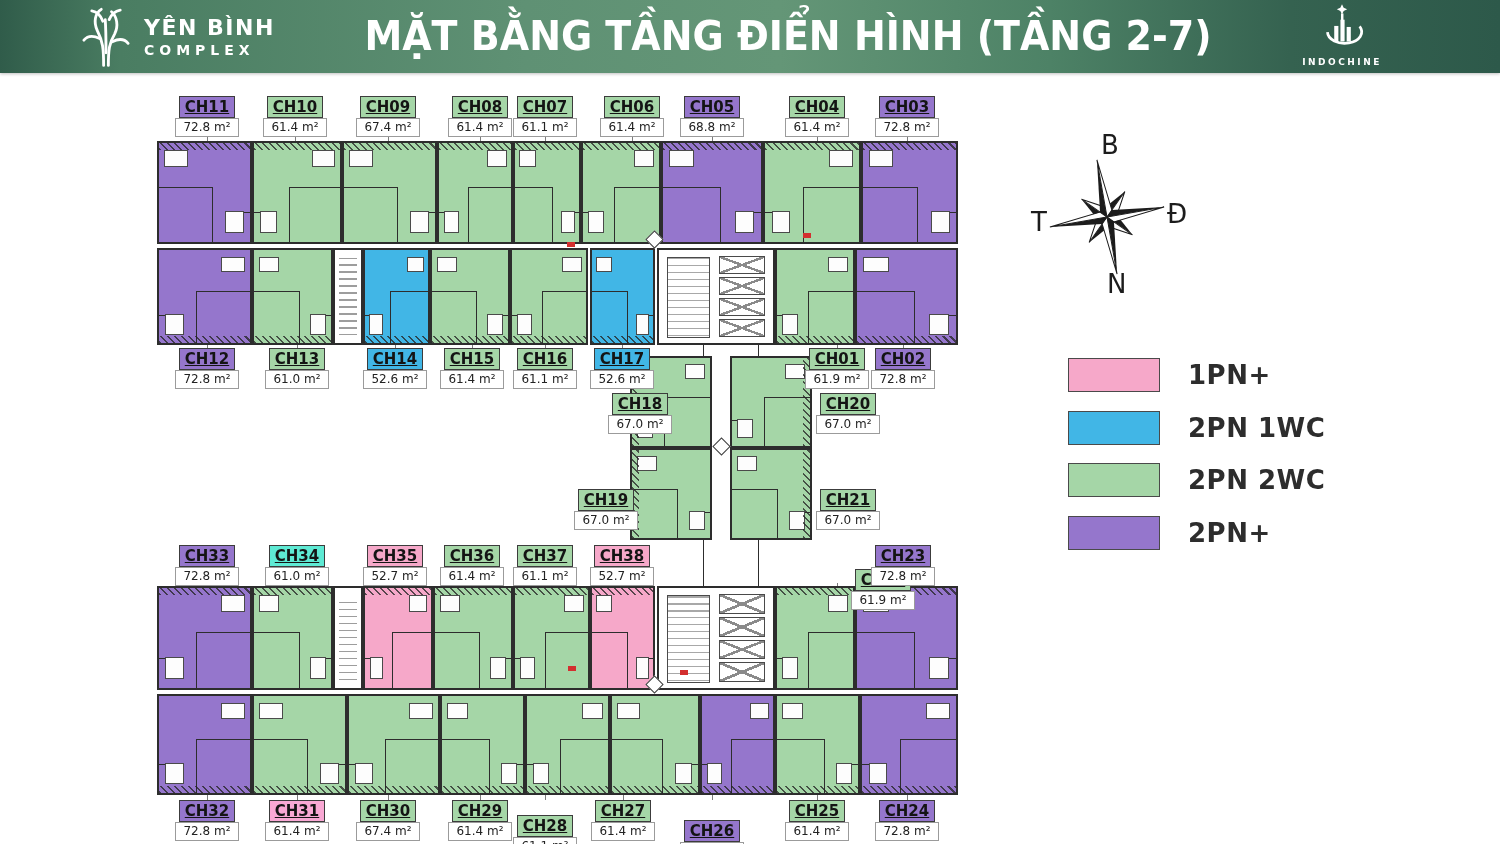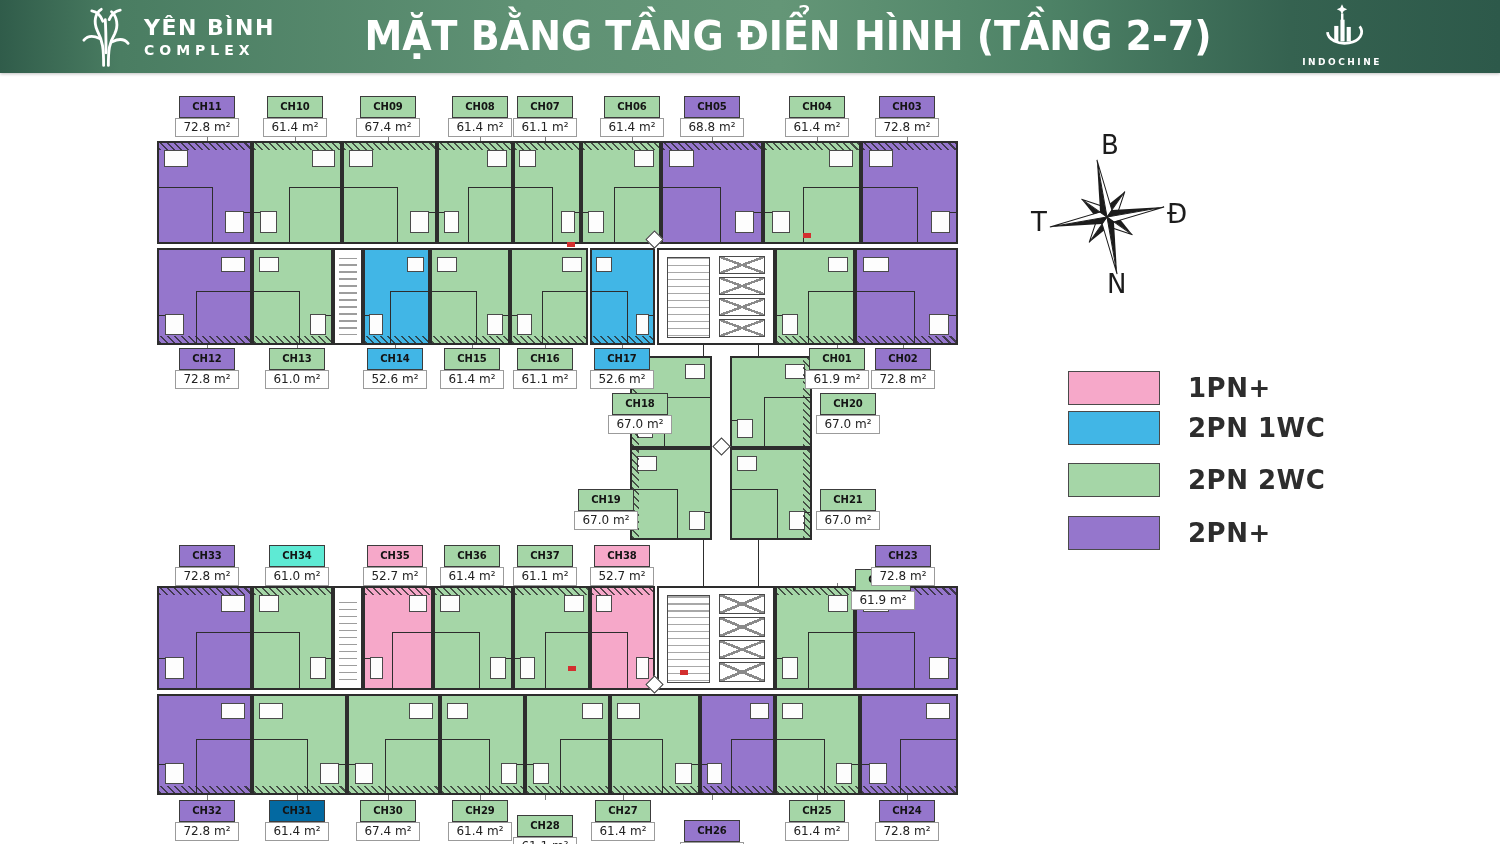--- a/index.html
+++ b/index.html
@@ -26,22 +26,22 @@
   .detail .iwh2{position:absolute;right:0;top:70%;width:26%;height:0;border-top:1.5px solid #2d2d2d;}
   .detail .fa{position:absolute;left:6%;top:7%;width:24%;height:15%;background:#fdfdfd;border:1px solid #4a4a4a;}
   .detail .fb{position:absolute;right:7%;bottom:9%;width:18%;height:20%;background:#fdfdfd;border:1px solid #4a4a4a;}
   .mirror .detail{transform:scaleX(-1);}
   .balc{position:absolute;background:repeating-linear-gradient(45deg,rgba(35,35,35,.75) 0 1.5px,transparent 1.5px 5px);z-index:3;}
   .balc.t{left:0;right:0;top:0;height:7px;}
   .balc.b{left:0;right:0;bottom:0;height:7px;}
   .balc.l{top:0;bottom:0;left:0;width:7px;}
   .balc.r{top:0;bottom:0;right:0;width:7px;}
   .unit-label{position:absolute;width:64px;text-align:center;z-index:6;}
-  .unit-label .code{height:20px;line-height:20px;font-size:10px;font-weight:bold;color:#141414;
-      border:1px solid #3c3c3c;margin:0 4px;}
+  .unit-label .code{height:20px;line-height:20px;font-size:15px;font-weight:bold;color:#141414;
+      border:1px solid #3c3c3c;margin:0 4px;text-decoration:underline;}
   .unit-label .area{height:17px;line-height:17px;font-size:12px;color:#222;background:#fff;border:1px solid #9b9b9b;}
   .conn{position:absolute;width:1px;background:#7c7c7c;z-index:5;}
   
   .core,.score{position:absolute;background:#fff;border:2px solid #2d2d2d;box-sizing:border-box;z-index:2;}
   .core .stairs{position:absolute;left:7%;top:7%;width:36%;height:86%;border:1.5px solid #4a4a4a;
       background:repeating-linear-gradient(180deg,#a8a8a8 0 1.5px,transparent 1.5px 7px);}
   .core .lifts{position:absolute;right:7%;top:6%;width:40%;height:88%;display:grid;grid-template-rows:repeat(4,1fr);row-gap:3px;}
   .core .lift{border:1.5px solid #4a4a4a;box-sizing:border-box;background:
       linear-gradient(to top right,transparent 46%,#8a8a8a 46%,#8a8a8a 54%,transparent 54%),
       linear-gradient(to bottom right,transparent 46%,#8a8a8a 46%,#8a8a8a 54%,transparent 54%);}
@@ -580,21 +580,21 @@
         <div class="detail">
           <div class="iwh"></div>
           <div class="iwv"></div>
           <div class="iwh2"></div>
           <div class="fa"></div>
           <div class="fb"></div>
         </div>
         <div class="balc b"></div>
       </div>
       <div class="unit-label" style="left: 265px; top: 800px;">
-        <div class="code" style="background: #0369a1; text-align: center;">CH31</div>
+        <div class="code" style="background: #f9a8d4; text-align: center;">CH31</div>
         <div class="area">61.4 m²</div>
       </div>
       <div class="conn" style="left: 297px; top: 795px; height: 5px;"></div>
       <div class="unit mirror" style="left: 347px; top: 694px; width: 93px; height: 101px; background: rgb(165, 214, 167);">
         <div class="detail">
           <div class="iwh"></div>
           <div class="iwv"></div>
           <div class="iwh2"></div>
           <div class="fa"></div>
           <div class="fb"></div>
@@ -721,21 +721,21 @@
           <polygon points="-58,0 -6,-6 0,0" fill="#fff" stroke="#1c1c1c" stroke-width="1"></polygon>
       </g>
     </g>
     <text x="-6" y="-63">B</text>
     <text x="60" y="6">Đ</text>
     <text x="0" y="76">N</text>
     <text x="-76" y="14">T</text>
   </svg>
 
   <div class="legend">
-      <div class="legend-row" style="top: 13px;">
+      <div class="legend-row" style="top: 0px;">
         <div class="legend-swatch" style="background: rgb(246, 168, 201);"></div>
         <span class="legend-label">1PN+</span>
       </div>
       <div class="legend-row" style="top: 53px;">
         <div class="legend-swatch" style="background: rgb(65, 182, 230);"></div>
         <span class="legend-label">2PN 1WC</span>
       </div>
       <div class="legend-row" style="top: 105px;">
         <div class="legend-swatch" style="background: rgb(165, 214, 167);"></div>
         <span class="legend-label">2PN 2WC</span>

